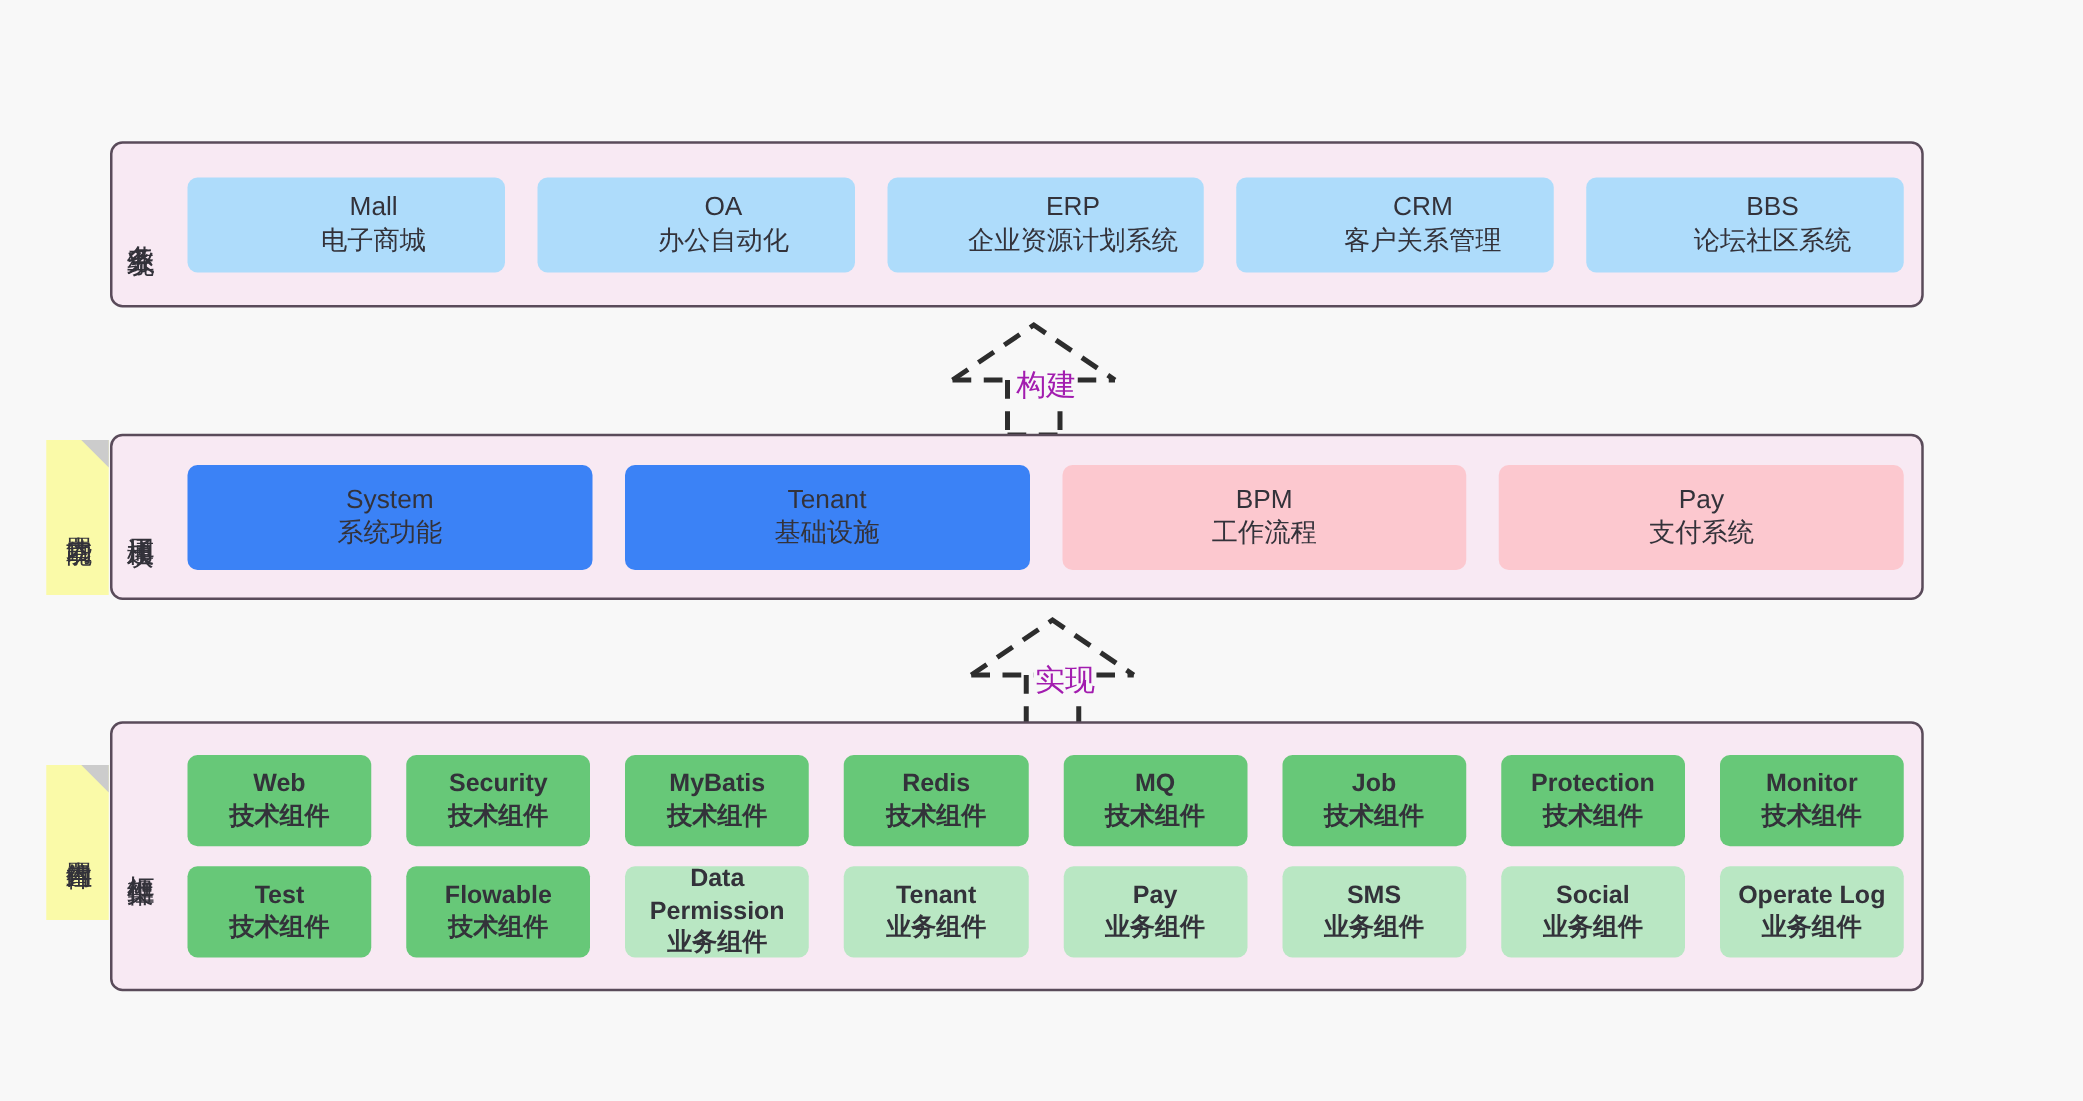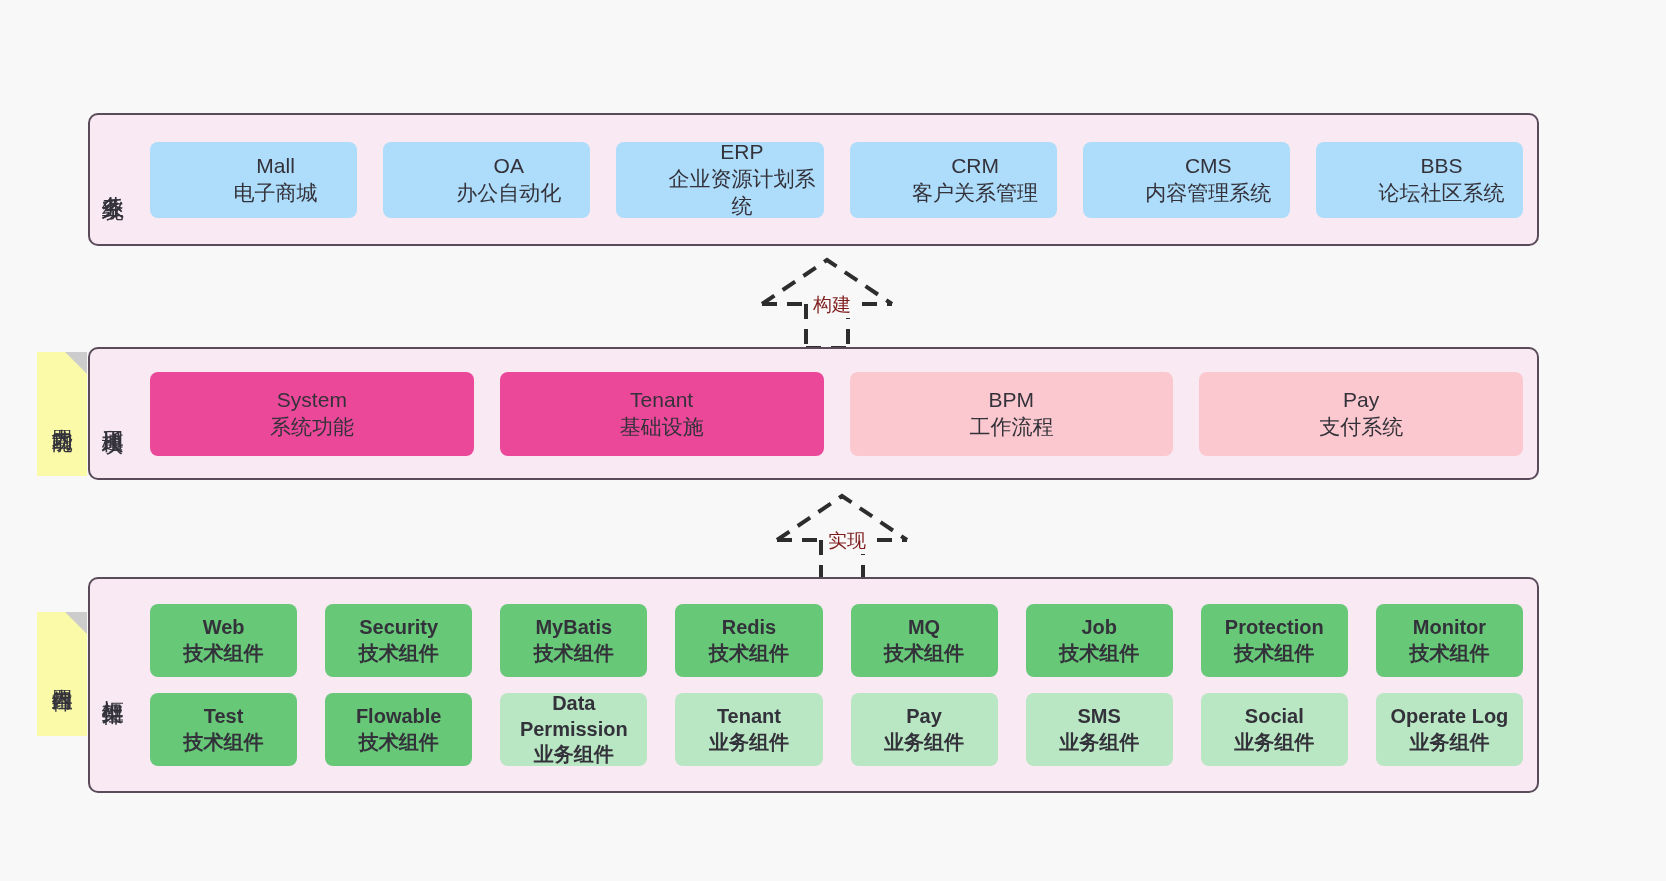--- a/index.html
+++ b/index.html
@@ -81,21 +81,21 @@
   }
 
   
   #layer-common {
     left: 88px;
     top: 347px;
     width: 1451px;
     height: 133px;
   }
   #layer-common .cell { height: 84px; }
-  .c-red   { background: #ec4899; }
+  .c-red   { background: #3b82f6; }
   .c-pink  { background: #fcc8cf; }
 
   
   #layer-framework {
     left: 88px;
     top: 577px;
     width: 1451px;
     height: 216px;
   }
   #layer-framework .cell { height: 73px; }
@@ -138,22 +138,22 @@
   .connector {
     position: absolute;
     width: 200px;
     height: 100px;
   }
   #connector-build   { left: 740px; top: 252px; }
   #connector-impl    { left: 755px; top: 488px; }
   .connector svg { display: block; overflow: visible; }
   .connector-label {
     position: absolute;
-    font-size: 19px;
-    color: #7f1d1d;
+    font-size: 24px;
+    color: #a21caf;
     background: #f8f8f8;
     padding: 0 1px;
     white-space: nowrap;
   }
   #connector-build .connector-label  { left: 72px; top: 40px; }
   #connector-impl  .connector-label  { left: 72px; top: 40px; }
 </style>
 </head>
 <body>
 
@@ -169,24 +169,20 @@
         <span class="t1">OA</span>
         <span class="t2">办公自动化</span>
       </div>
       <div class="cell">
         <span class="t1">ERP</span>
         <span class="t2">企业资源计划系统</span>
       </div>
       <div class="cell">
         <span class="t1">CRM</span>
         <span class="t2">客户关系管理</span>
-      </div>
-      <div class="cell">
-        <span class="t1">CMS</span>
-        <span class="t2">内容管理系统</span>
       </div>
       <div class="cell">
         <span class="t1">BBS</span>
         <span class="t2">论坛社区系统</span>
       </div>
     </div>
   </div>
 </div>
 
 <div class="connector" id="connector-build">

